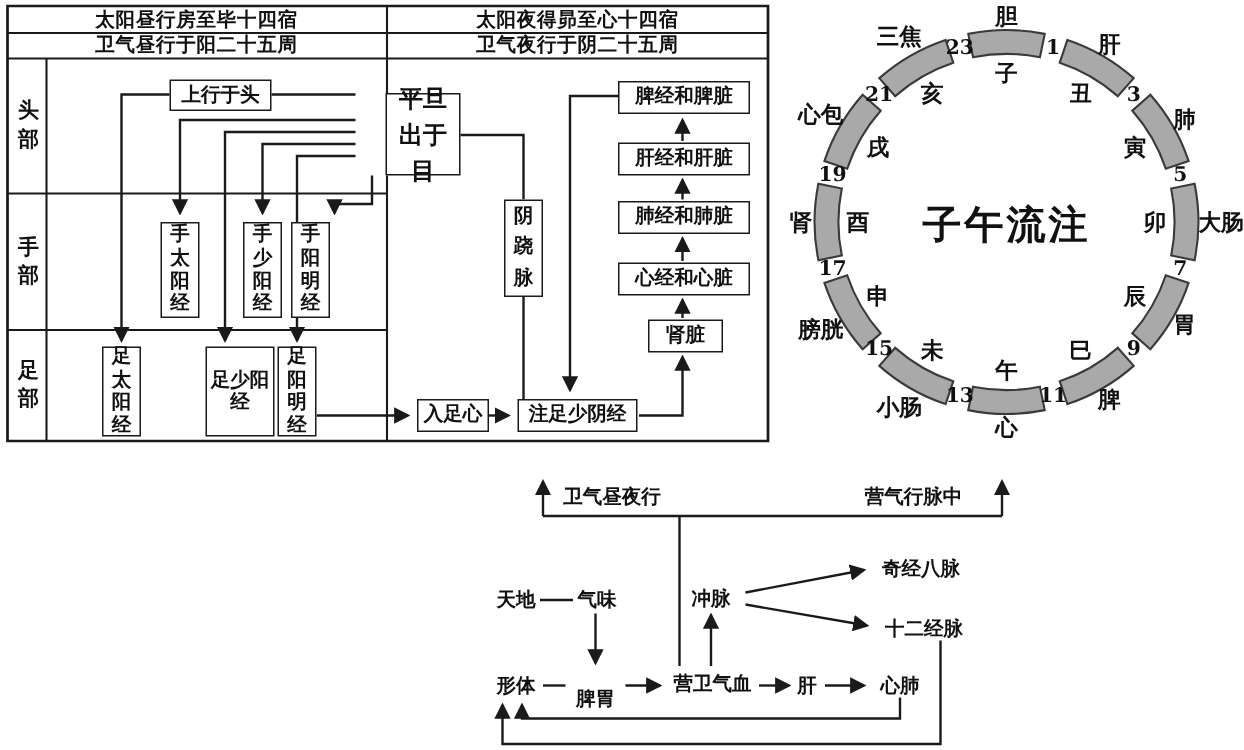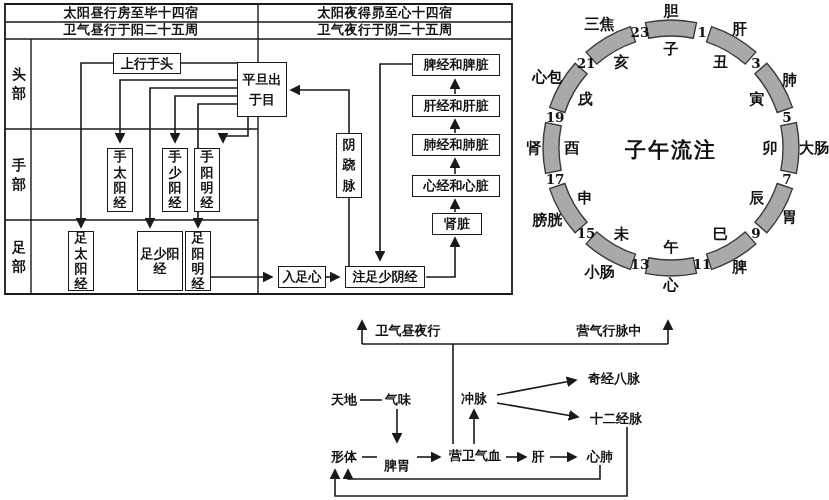--- a/index.html
+++ b/index.html
@@ -2,28 +2,28 @@
 <html><head>
 <meta charset="utf-8">
 <style>
   html,body{margin:0;padding:0;background:#fff;}
   .canvas{position:relative;width:829px;height:500px;background:#fff;overflow:hidden;
           font-family:"DejaVu Serif","Liberation Serif",serif;color:#111;}
   svg.layer{position:absolute;left:0;top:0;}
   .box{position:absolute;border:1.7px solid #1a1a1a;background:#fff;box-sizing:border-box;
        display:flex;align-items:center;justify-content:center;text-align:center;
        font-weight:bold;font-size:13px;line-height:1.18;}
-  .mbox{line-height:1.5;font-size:13px;padding:0 2px;}
+  .mbox{line-height:1.5;font-size:16px;padding:0 2px;margin-left:20px;}
   .hdr{position:absolute;transform:translate(-50%,-50%);font-weight:bold;font-size:13px;
        white-space:nowrap;letter-spacing:.5px;}
   .rowlab{position:absolute;transform:translate(-50%,-50%);width:16px;text-align:center;
           font-weight:bold;font-size:14px;line-height:1.35;}
   .lbl{position:absolute;transform:translate(-50%,-50%);font-weight:bold;font-size:13px;
        white-space:nowrap;}
-  .title{position:absolute;transform:translate(-50%,-50%);font-weight:bold;font-size:21px;
+  .title{position:absolute;transform:translate(-50%,-50%);font-weight:bold;font-size:26px;
          letter-spacing:2px;white-space:nowrap;}
   .cbranch,.corgan{font:bold 15px "DejaVu Serif","Liberation Serif",serif;fill:#111;
          text-anchor:middle;dominant-baseline:central;}
   .chour{font:bold 13.5px "DejaVu Serif","Liberation Serif",serif;fill:#111;
          text-anchor:middle;dominant-baseline:central;}
 </style>
 </head>
 <body>
 
 <div class="canvas">

